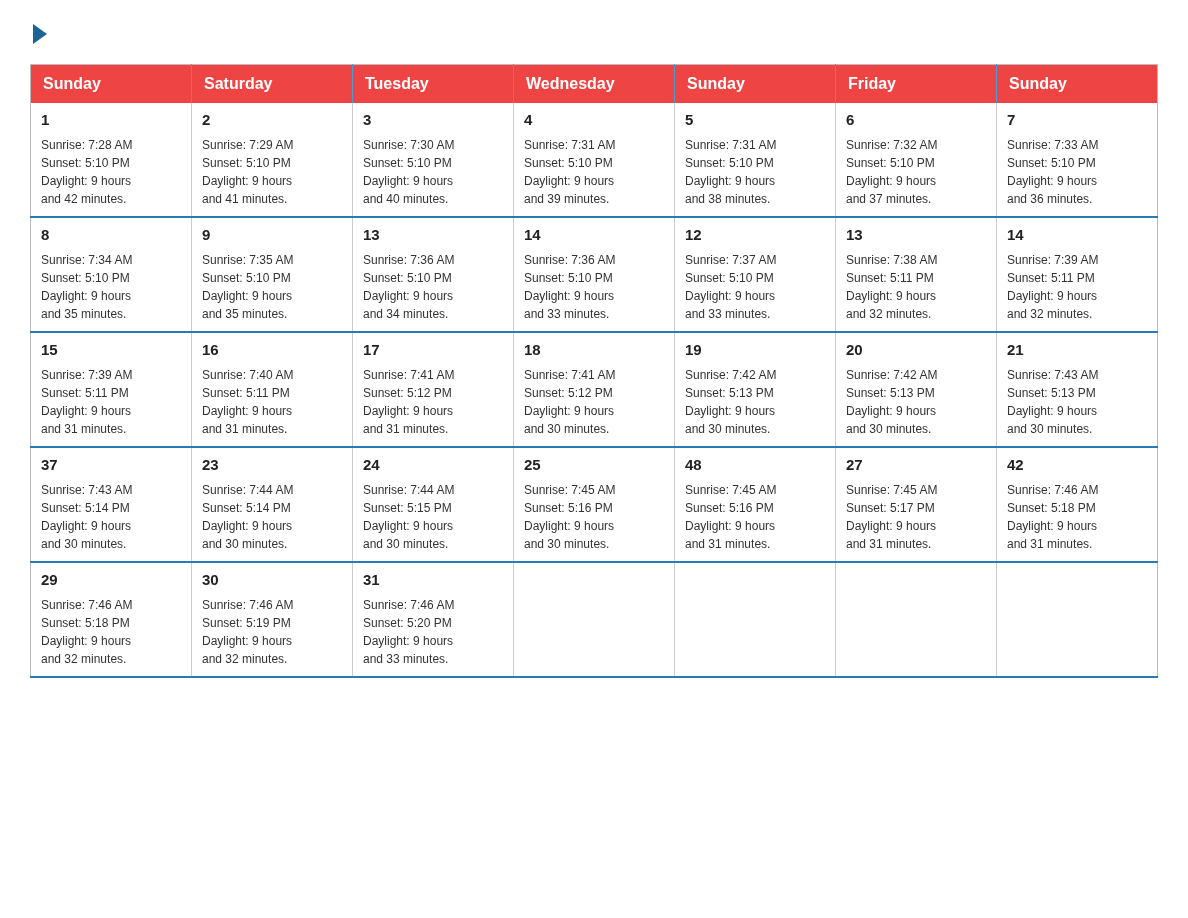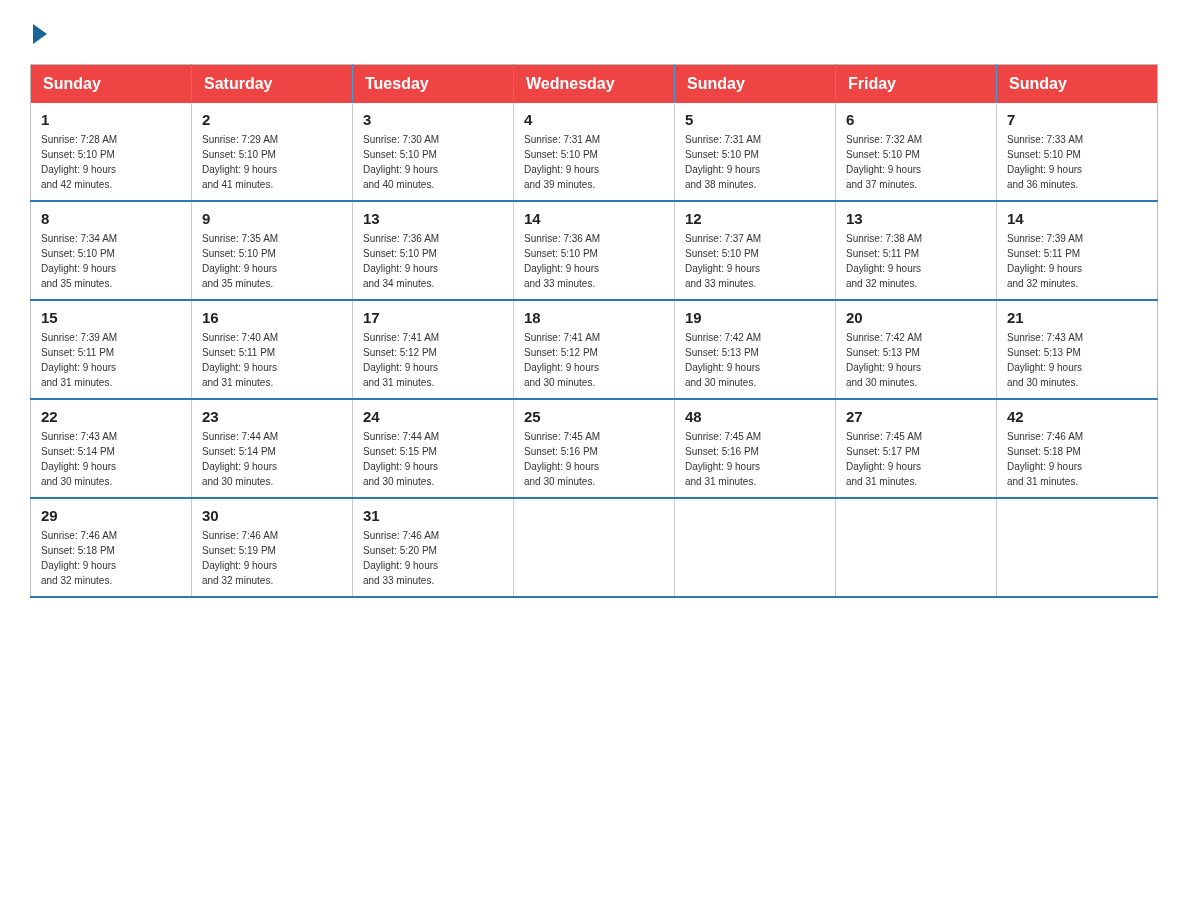--- a/index.html
+++ b/index.html
@@ -90,23 +90,24 @@
       border-right: none;
     }
     .day-number {
       font-size: 15px;
       font-weight: bold;
       color: #222;
       display: block;
       margin-bottom: 4px;
     }
     .day-info {
-      font-size: 10px;
+      font-size: 12px;
       color: #333;
       line-height: 1.5;
+      margin-top: 8px;
     }
     .empty-cell {
       background: #fff;
     }
   </style>
 </head>
 <body>
 
 <div class="header">
   <div class="logo">
@@ -220,21 +221,21 @@
           <span class="day-number">20</span>
           <div class="day-info">Sunrise: 7:42 AM<br>Sunset: 5:13 PM<br>Daylight: 9 hours<br>and 30 minutes.</div>
         </td>
         <td>
           <span class="day-number">21</span>
           <div class="day-info">Sunrise: 7:43 AM<br>Sunset: 5:13 PM<br>Daylight: 9 hours<br>and 30 minutes.</div>
         </td>
       </tr>
       <tr>
         <td>
-          <span class="day-number">22</span>
+          <span class="day-number">37</span>
           <div class="day-info">Sunrise: 7:43 AM<br>Sunset: 5:14 PM<br>Daylight: 9 hours<br>and 30 minutes.</div>
         </td>
         <td>
           <span class="day-number">23</span>
           <div class="day-info">Sunrise: 7:44 AM<br>Sunset: 5:14 PM<br>Daylight: 9 hours<br>and 30 minutes.</div>
         </td>
         <td>
           <span class="day-number">24</span>
           <div class="day-info">Sunrise: 7:44 AM<br>Sunset: 5:15 PM<br>Daylight: 9 hours<br>and 30 minutes.</div>
         </td>

